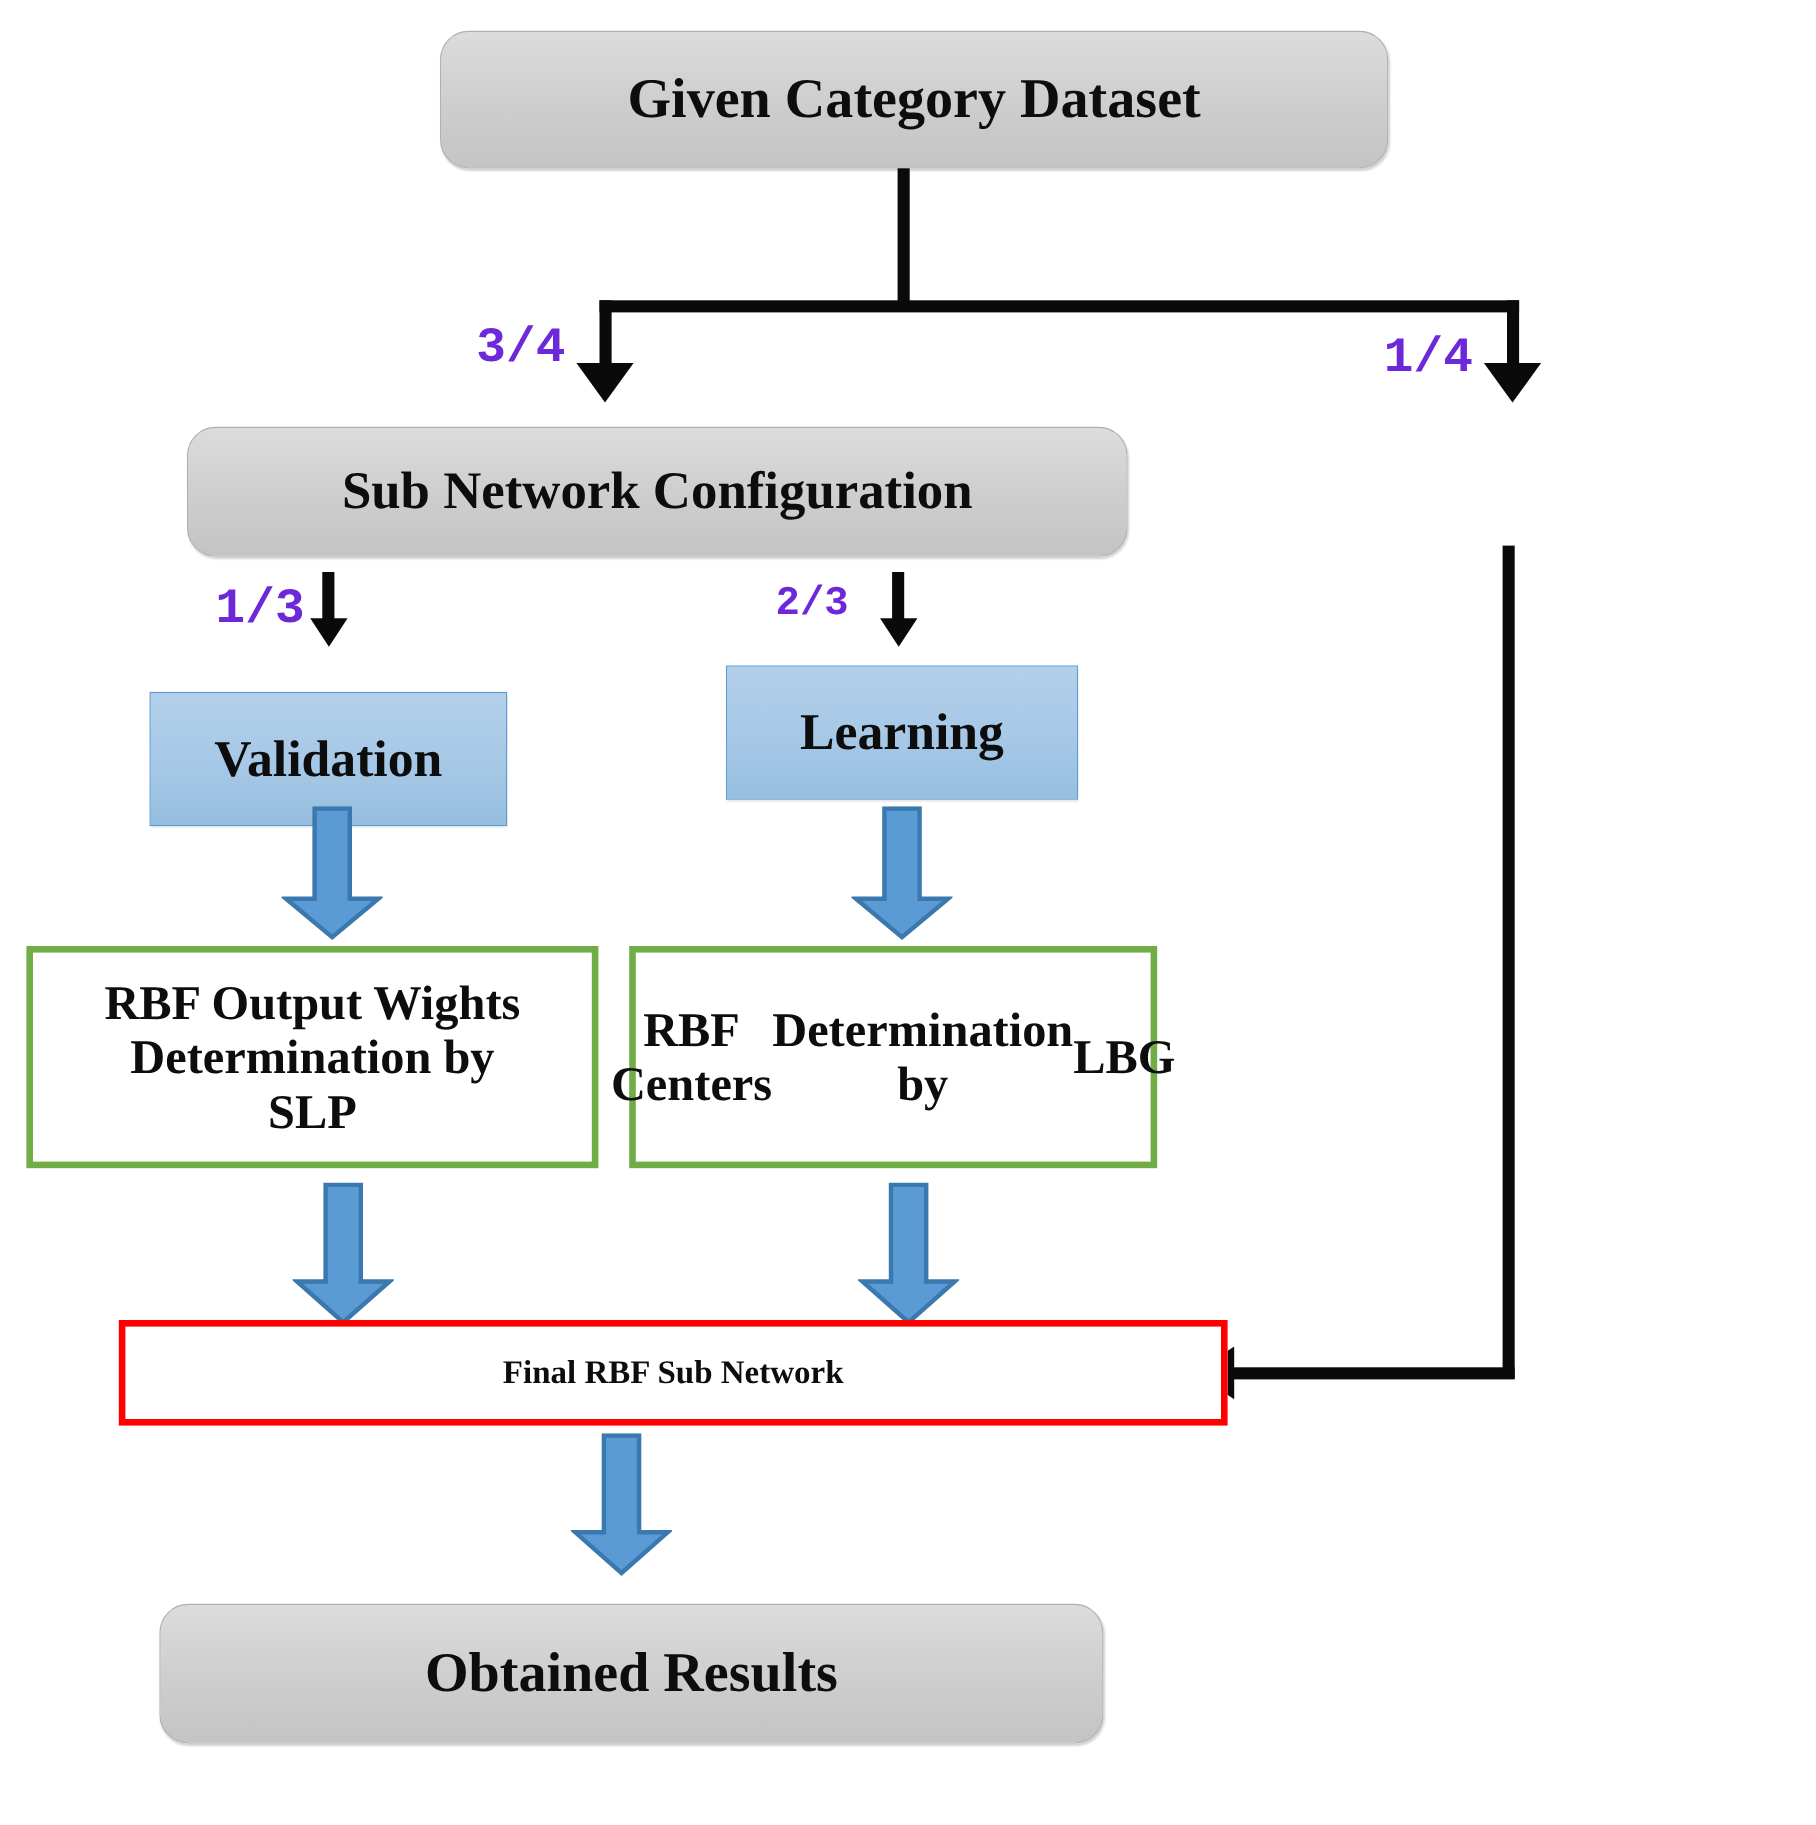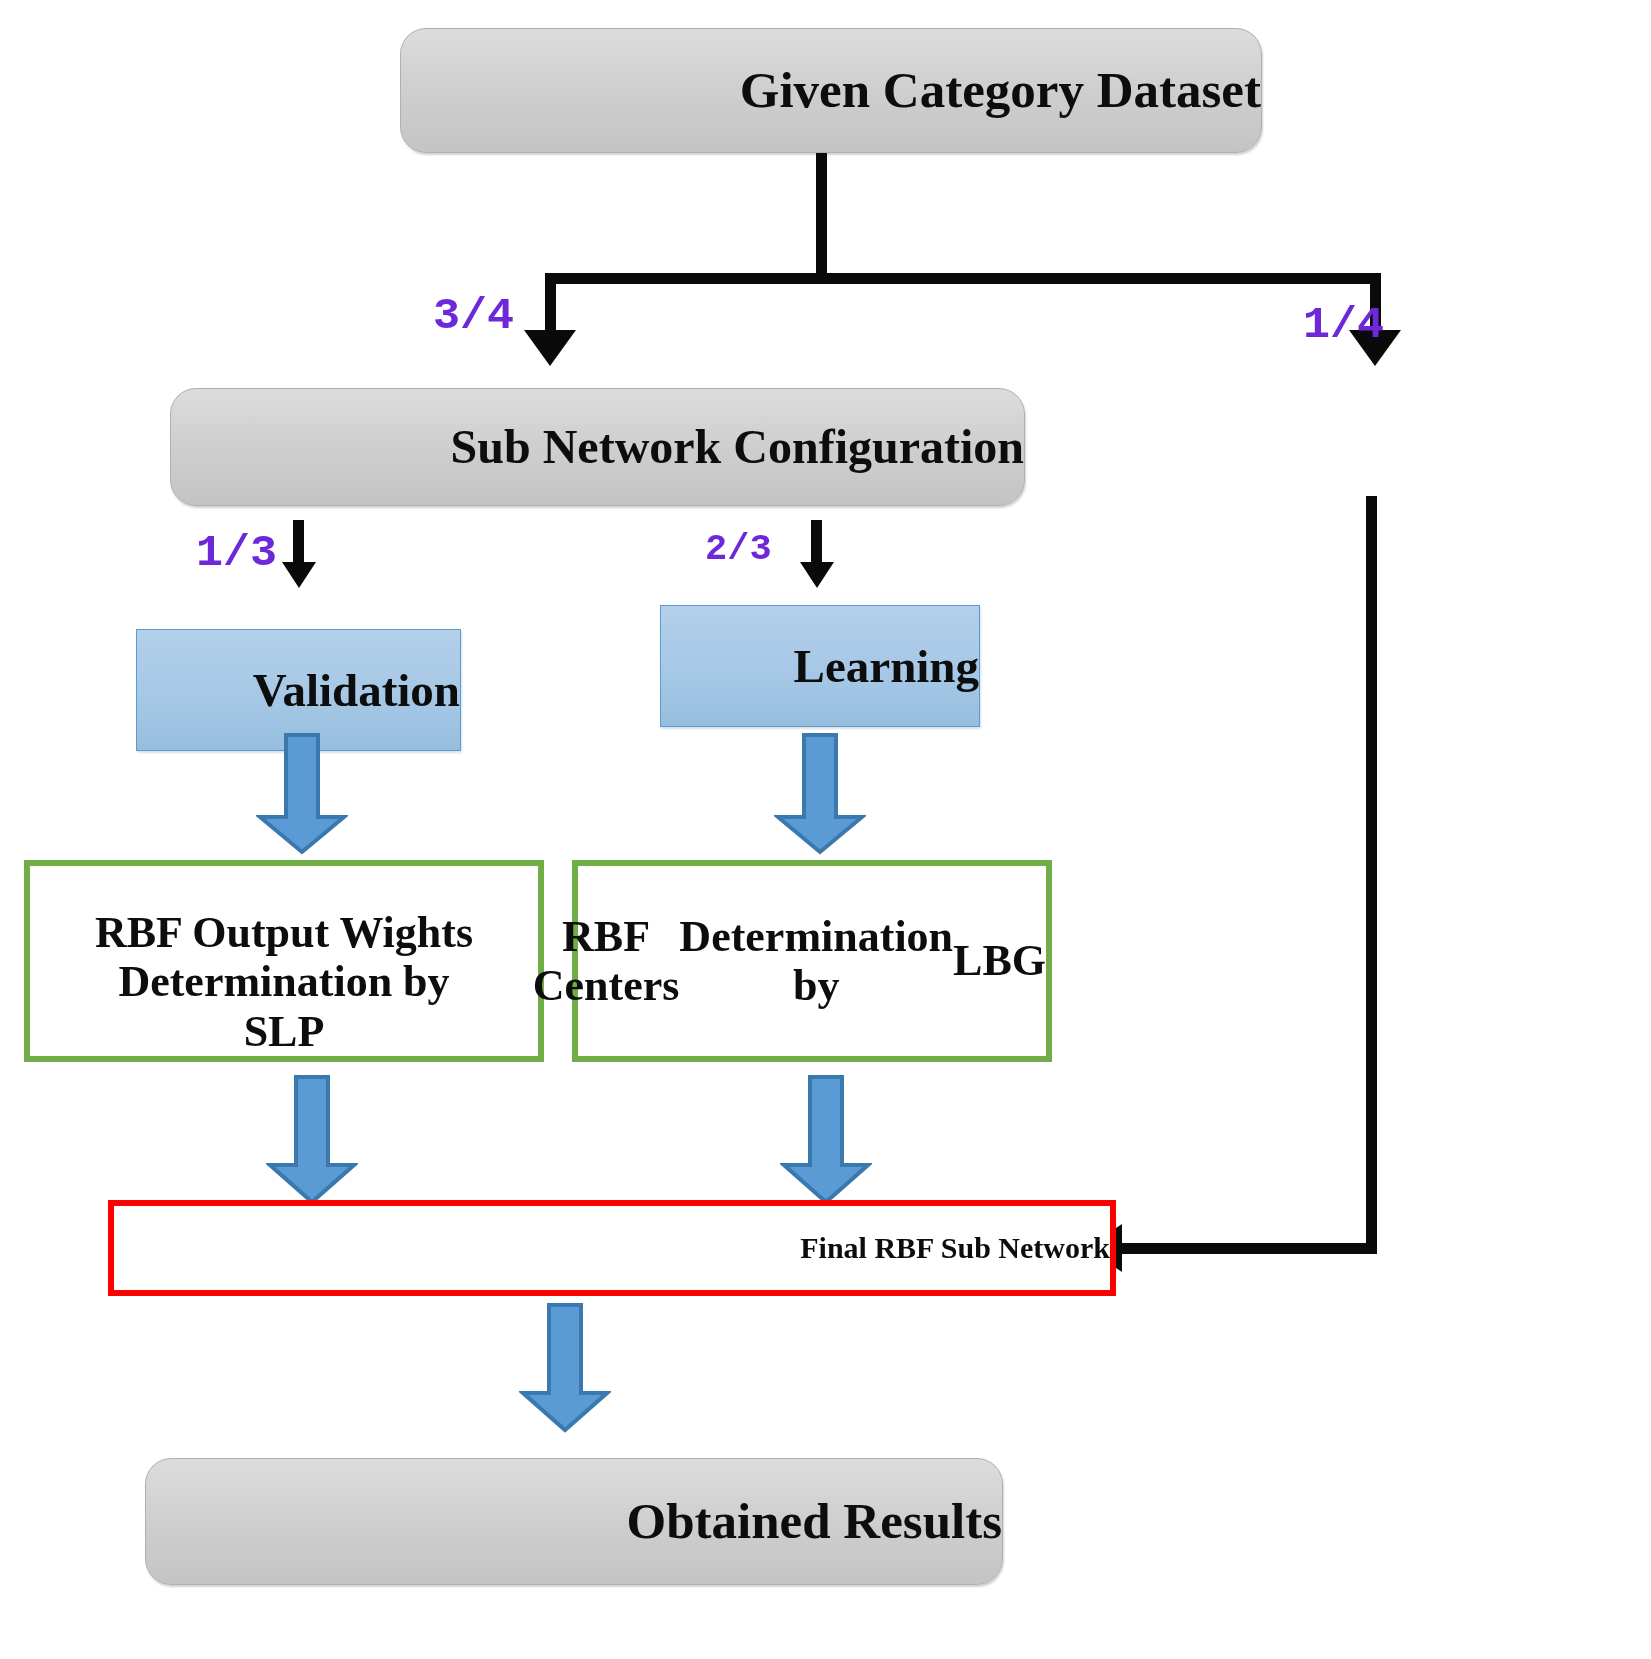--- a/index.html
+++ b/index.html
@@ -17,21 +17,21 @@
     background: #ffffff;
     overflow: hidden;
   }
 
   
   .node {
     position: absolute;
     box-sizing: border-box;
     display: flex;
     align-items: center;
-    justify-content: flex-end;
+    justify-content: center;
     text-align: center;
     font-weight: bold;
     color: #0d0d0d;
     line-height: 1.12;
   }
 
   
   .node-gray {
     background: linear-gradient(180deg, #dcdcdc 0%, #cfcfcf 48%, #c4c4c4 100%);
     border: 1px solid #b0b0b0;
@@ -112,21 +112,21 @@
   <div class="line-h" style="left:545px; top:273px; width:836px; height:11px;"></div>
 
   <div class="line-v" style="left:545px; top:273px; width:11px; height:62px;"></div>
   <div class="arrow-down-black" style="left:524px; top:330px;"></div>
 
   <div class="frac" style="left:433px; top:291px; font-size:45px;">3/4</div>
 
   <div class="line-v" style="left:1370px; top:273px; width:11px; height:62px;"></div>
   <div class="arrow-down-black" style="left:1349px; top:330px;"></div>
 
-  <div class="frac" style="left:1258px; top:300px; font-size:45px;margin-left:45px;">1/4</div>
+  <div class="frac" style="left:1258px; top:300px; font-size:45px;">1/4</div>
 
 
   <div class="line-v" style="left:1366px; top:496px; width:11px; height:757px;"></div>
   <div class="line-h" style="left:1120px; top:1243px; width:257px; height:11px;"></div>
   <div class="arrow-left-black" style="left:1086px; top:1224px;"></div>
 
   <div class="node node-gray" style="left:170px; top:388px; width:855px; height:118px; font-size:48px;">
     <span>Sub Network Configuration</span>
   </div>
 

